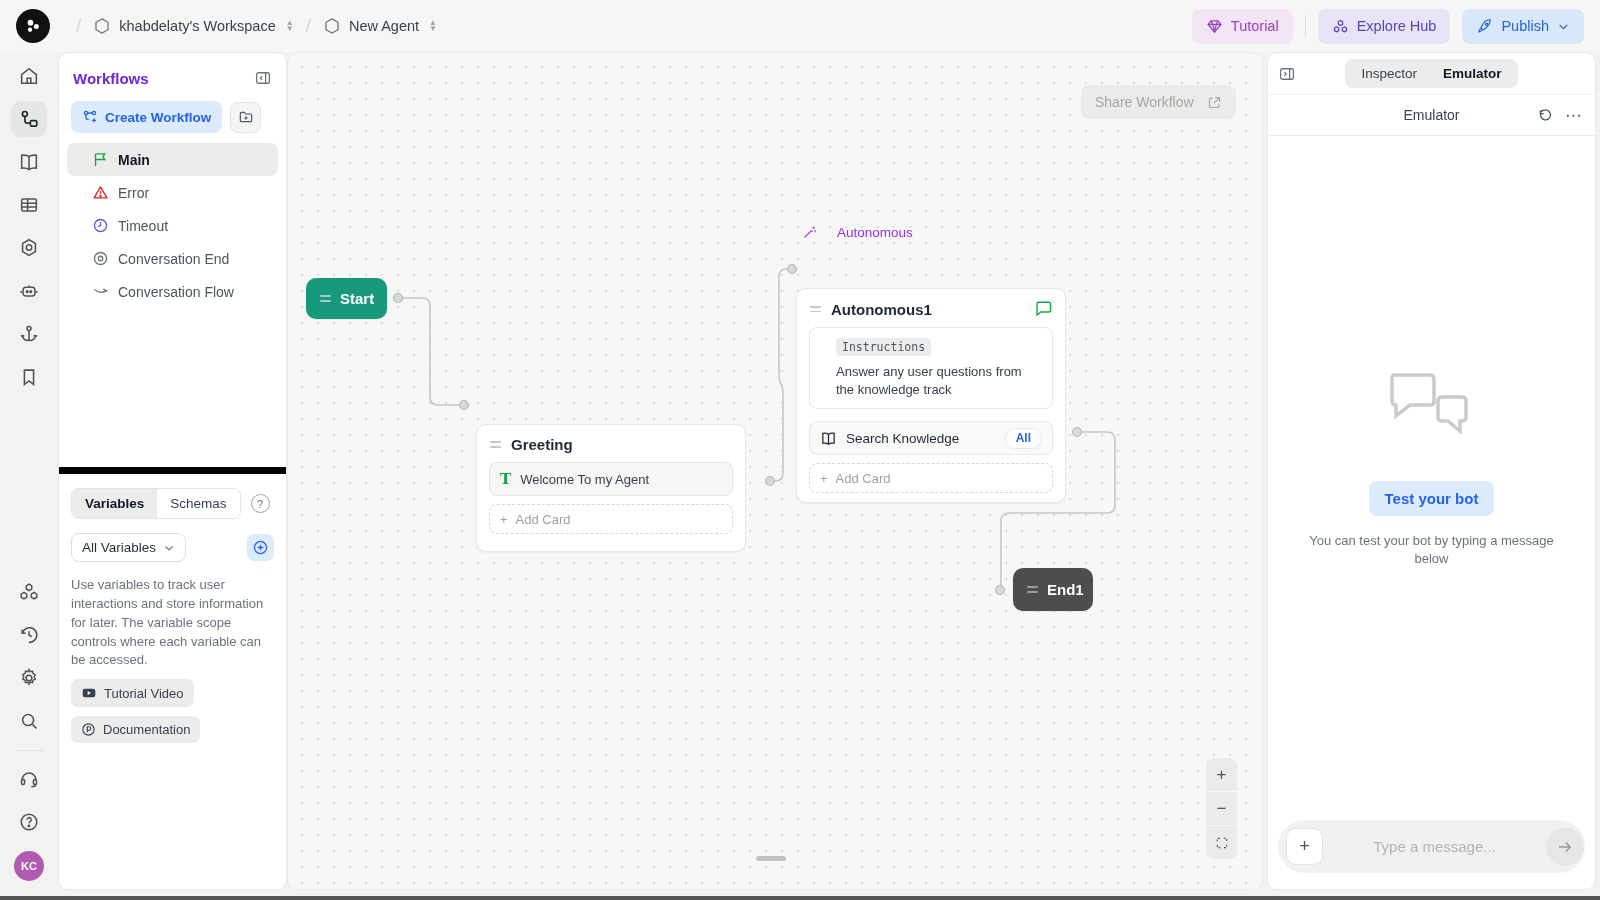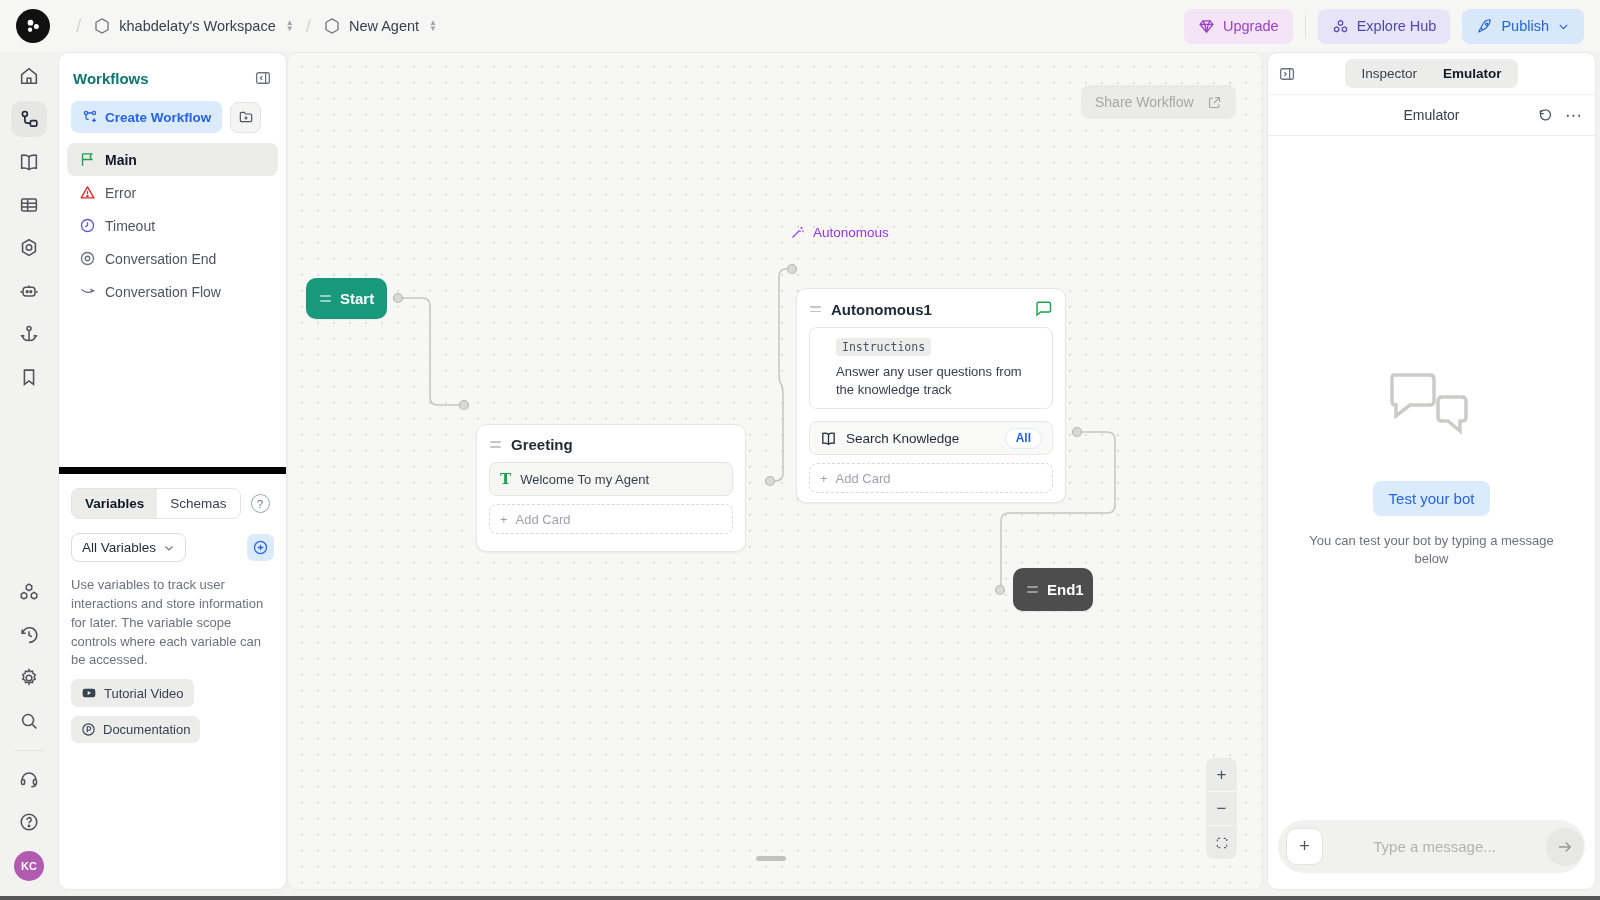--- a/index.html
+++ b/index.html
@@ -36,30 +36,30 @@
   .rail-icon.sel { background:#e6e6e4; }
   .rail-spacer { margin-top:auto; }
   .rail-div { width:30px; height:1px; background:#e2e2e0; margin:4px 0 10px; flex:none; }
   .avatar { width:30px; height:30px; border-radius:50%; background:#b05ab0; color:#fff;
     font-size:11px; font-weight:700; display:flex; align-items:center; justify-content:center; cursor:pointer; flex:none; margin-top:4px;}
 
   
   .wf-panel { position:absolute; top:52px; left:58px; width:229px; height:838px;
     background:#ffffff; border:1px solid #e8e8e6; border-radius:10px; }
   .wf-head { display:flex; align-items:center; justify-content:space-between; padding:16px 14px 10px; }
-  .wf-title { font-size:15px; font-weight:700; color:#0f766e; }
+  .wf-title { font-size:15px; font-weight:700; color:#6d28d9; }
   .icon-btn { color:#6b7280; cursor:pointer; display:flex; align-items:center; justify-content:center; }
   .wf-create-row { display:flex; align-items:center; gap:8px; padding:4px 12px 10px; }
   .btn-create { height:32px; border-radius:8px; background:#dcebfc; color:#2563eb; border:none;
     display:flex; align-items:center; gap:7px; padding:0 11px; font-size:13.5px; font-weight:600; cursor:pointer; }
   .btn-folder { width:31px; height:31px; border-radius:8px; background:#f4f4f2; border:1px solid #e3e3e1;
     display:flex; align-items:center; justify-content:center; color:#4b5563; cursor:pointer; }
   .wf-list { padding:0 8px; }
   .wf-item { height:33px; border-radius:8px; display:flex; align-items:center; gap:9px;
-    padding:0 11px; font-size:14px; color:#4b5563; cursor:pointer; }
+    padding:0 24px; font-size:14px; color:#4b5563; cursor:pointer; }
   .wf-item.sel { background:#ececea; color:#111827; font-weight:600; }
   .wf-item .wicon { width:18px; display:flex; justify-content:center; flex:none; }
 
   .vars { position:absolute; top:414px; left:0; right:0; bottom:0; border-top:7px solid #000000; padding:14px 12px; }
   .vars-tabs-row { display:flex; align-items:center; gap:10px; }
   .seg { display:inline-flex; border:1px solid #e3e3e1; border-radius:8px; overflow:hidden; }
   .seg-tab { padding:7px 13px; font-size:13.5px; cursor:pointer; background:#fff; color:#374151; }
   .seg-tab.on { background:#ececea; color:#111827; font-weight:700; }
   .help-circ { width:19px; height:19px; border-radius:50%; border:1.5px solid #9ca3af; color:#6b7280;
     font-size:11px; display:flex; align-items:center; justify-content:center; cursor:pointer; }
@@ -94,21 +94,21 @@
   .node-greeting { left:188px; top:331px; width:270px; height:128px; }
   .node-auto { left:508px; top:195px; width:270px; height:215px; }
   .card-head { display:flex; align-items:center; gap:10px; padding:11px 13px 9px; }
   .card-head .grip i { background:#c6c6c4; }
   .card-title { font-size:15px; font-weight:700; color:#1f2937; }
   .inner-card { margin:0 12px; background:#f6f6f4; border:1px solid #e5e5e3; border-radius:8px;
     display:flex; align-items:center; gap:9px; padding:0 10px; height:34px; font-size:13px; color:#374151; cursor:pointer; }
   .t-glyph { font-family:"DejaVu Serif", serif; color:#16a34a; font-weight:700; font-size:15px; }
   .add-card { margin:8px 12px 0; border:1.4px dashed #d8d8d6; border-radius:8px; height:30px;
     display:flex; align-items:center; gap:8px; padding:0 10px; font-size:13px; color:#9ca3af; cursor:pointer; }
-  .auto-badge { position:absolute; left:502px; top:172px; display:flex; align-items:center; gap:8px;
+  .auto-badge { position:absolute; left:514px; top:172px; display:flex; align-items:center; gap:20px;
     color:#9333ea; font-size:13.5px; font-weight:500; }
   .instr-box { margin:0 12px; border:1px solid #e7e7e5; border-radius:8px; padding:9px 26px; height:82px; background:#fff; }
   .instr-chip { display:inline-block; font-family:"DejaVu Sans Mono", monospace; font-size:11.5px;
     background:#ececea; color:#4b5563; border-radius:4px; padding:2px 6px; }
   .instr-text { margin-top:7px; font-size:13px; color:#374151; line-height:1.35; }
   .search-card { margin:12px 12px 0; background:#f9f9f7; border:1px solid #e7e7e5; border-radius:8px;
     height:34px; display:flex; align-items:center; gap:9px; padding:0 10px; font-size:13.5px; color:#1f2937; cursor:pointer; }
   .all-badge { margin-left:auto; background:#ffffff; border:1px solid #dbeafe; color:#2563eb;
     font-size:12px; font-weight:700; border-radius:999px; padding:2.5px 10px; }
   .bubble-icon { margin-left:auto; color:#16a34a; display:flex; }
@@ -126,21 +126,21 @@
   .rp-seg { background:#ececea; border-radius:8px; padding:3px; display:flex; margin:0 auto; }
   .rp-seg-tab { padding:4px 13px; font-size:13.5px; color:#374151; border-radius:6px; cursor:pointer; }
   .rp-seg-tab.on { font-weight:700; color:#111827; }
   .rp-head { height:42px; border-top:1px solid #f0f0ee; border-bottom:1px solid #ececea;
     display:flex; align-items:center; padding:0 12px; position:relative; }
   .rp-head-title { position:absolute; left:0; right:0; text-align:center; font-size:14px; color:#374151; }
   .rp-head-actions { margin-left:auto; display:flex; align-items:center; gap:12px; position:relative; z-index:1; }
   .rp-body { position:absolute; top:84px; bottom:90px; left:0; right:0;
     display:flex; flex-direction:column; align-items:center; justify-content:center; gap:0; }
   .test-btn { margin-top:26px; background:#dcebfc; color:#2563eb; border:none; border-radius:8px;
-    padding:9px 16px; font-size:15px; font-weight:400; cursor:pointer; }
+    padding:9px 16px; font-size:15px; font-weight:700; cursor:pointer; }
   .rp-caption { margin-top:16px; width:262px; text-align:center; font-size:13px; color:#6b7280; line-height:1.35; }
   .chat-input { position:absolute; left:10px; right:10px; bottom:16px; height:53px; background:#f1f1ef;
     border-radius:27px; display:flex; align-items:center; padding:0 8px; }
   .attach-btn { width:37px; height:37px; background:#fff; border:1px solid #e3e3e1; border-radius:10px;
     color:#52525b; font-size:18px; display:flex; align-items:center; justify-content:center; cursor:pointer; flex:none; }
   .chat-field { flex:1; border:none; outline:none; background:transparent; margin:0 12px;
     font-size:15px; color:#374151; font-family:"Liberation Sans", sans-serif;text-align:center; }
   .chat-field::placeholder { color:#b3b3b1; }
   .send-btn { width:38px; height:38px; border-radius:50%; background:#e7e7e5; border:none;
     color:#9a9a98; display:flex; align-items:center; justify-content:center; cursor:pointer; flex:none; }
@@ -180,21 +180,21 @@
         <span>▼</span>
       </span>
   </div>
 
   <div class="topbar-right">
     <button class="tb-btn btn-upgrade">
       <svg width="17" height="17" viewBox="0 0 24 24" fill="none" stroke="#9d3dc8" stroke-width="1.8">
           <path d="M7 4 h10 l4 5 -9 11 -9 -11 Z"></path>
           <path d="M3 9 h18 M9.5 9 L12 19.5 M14.5 9 L12 19.5 M7 4 l2.5 5 M17 4 l-2.5 5"></path>
         </svg>
-      <span>Upgrade</span>
+      <span>Tutorial</span>
     </button>
     <div class="tb-divider"></div>
     <button class="tb-btn btn-hub">
       <svg width="17" height="17" viewBox="0 0 24 24" fill="none" stroke="#5046b5" stroke-width="1.7">
           <path d="M12 3.5 l3 1.8 v3.4 l-3 1.8 -3 -1.8 V5.3 Z"></path>
           <path d="M6.5 12.5 l3 1.8 v3.4 l-3 1.8 -3 -1.8 v-3.4 Z"></path>
           <path d="M17.5 12.5 l3 1.8 v3.4 l-3 1.8 -3 -1.8 v-3.4 Z"></path>
         </svg>
       <span>Explore Hub</span>
     </button>

